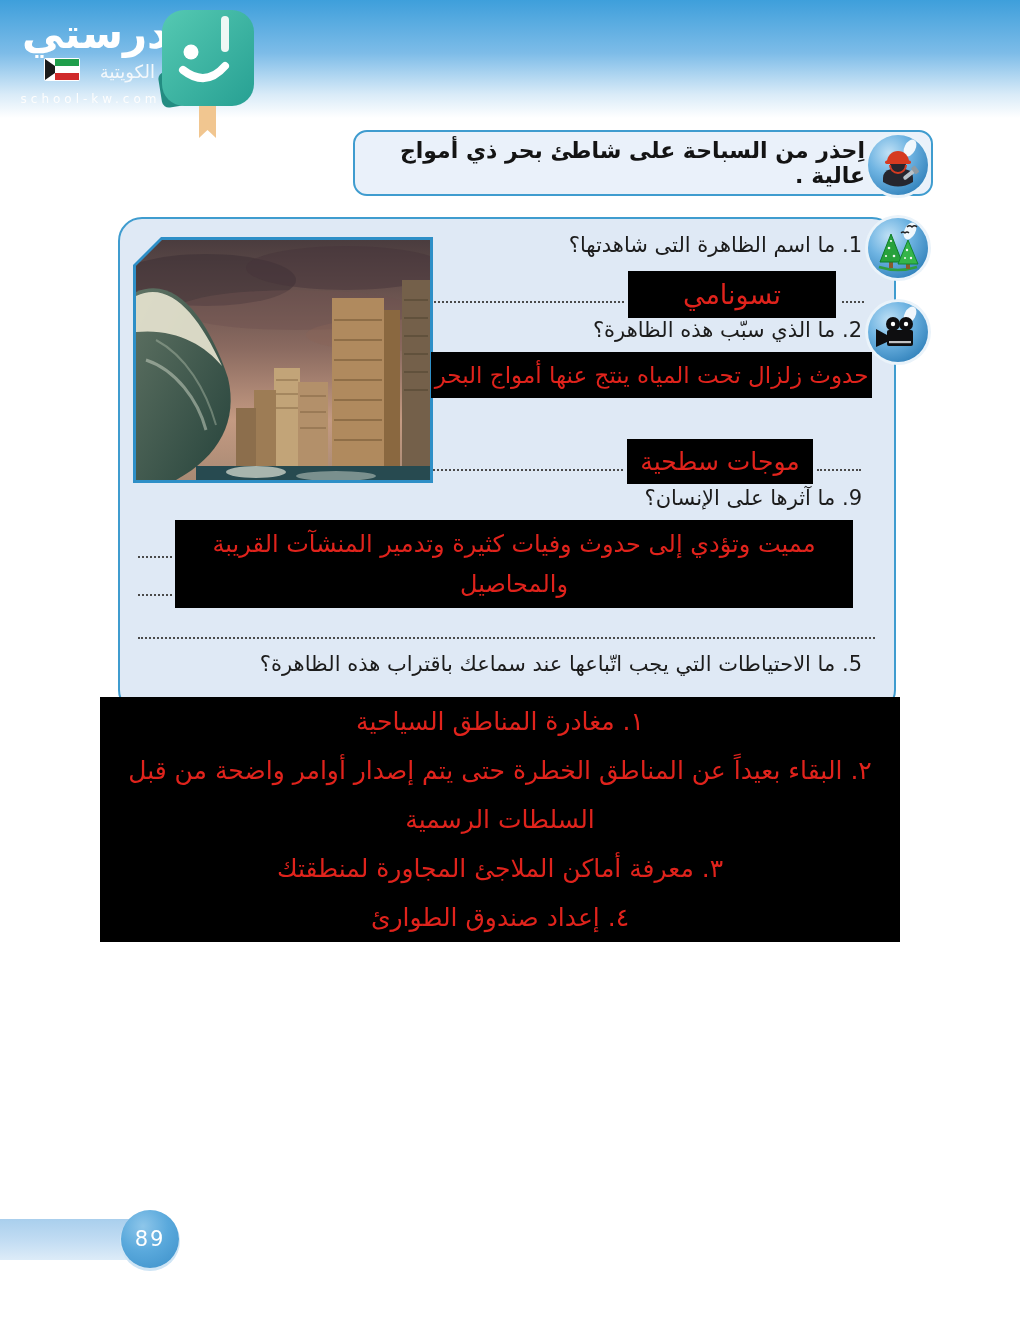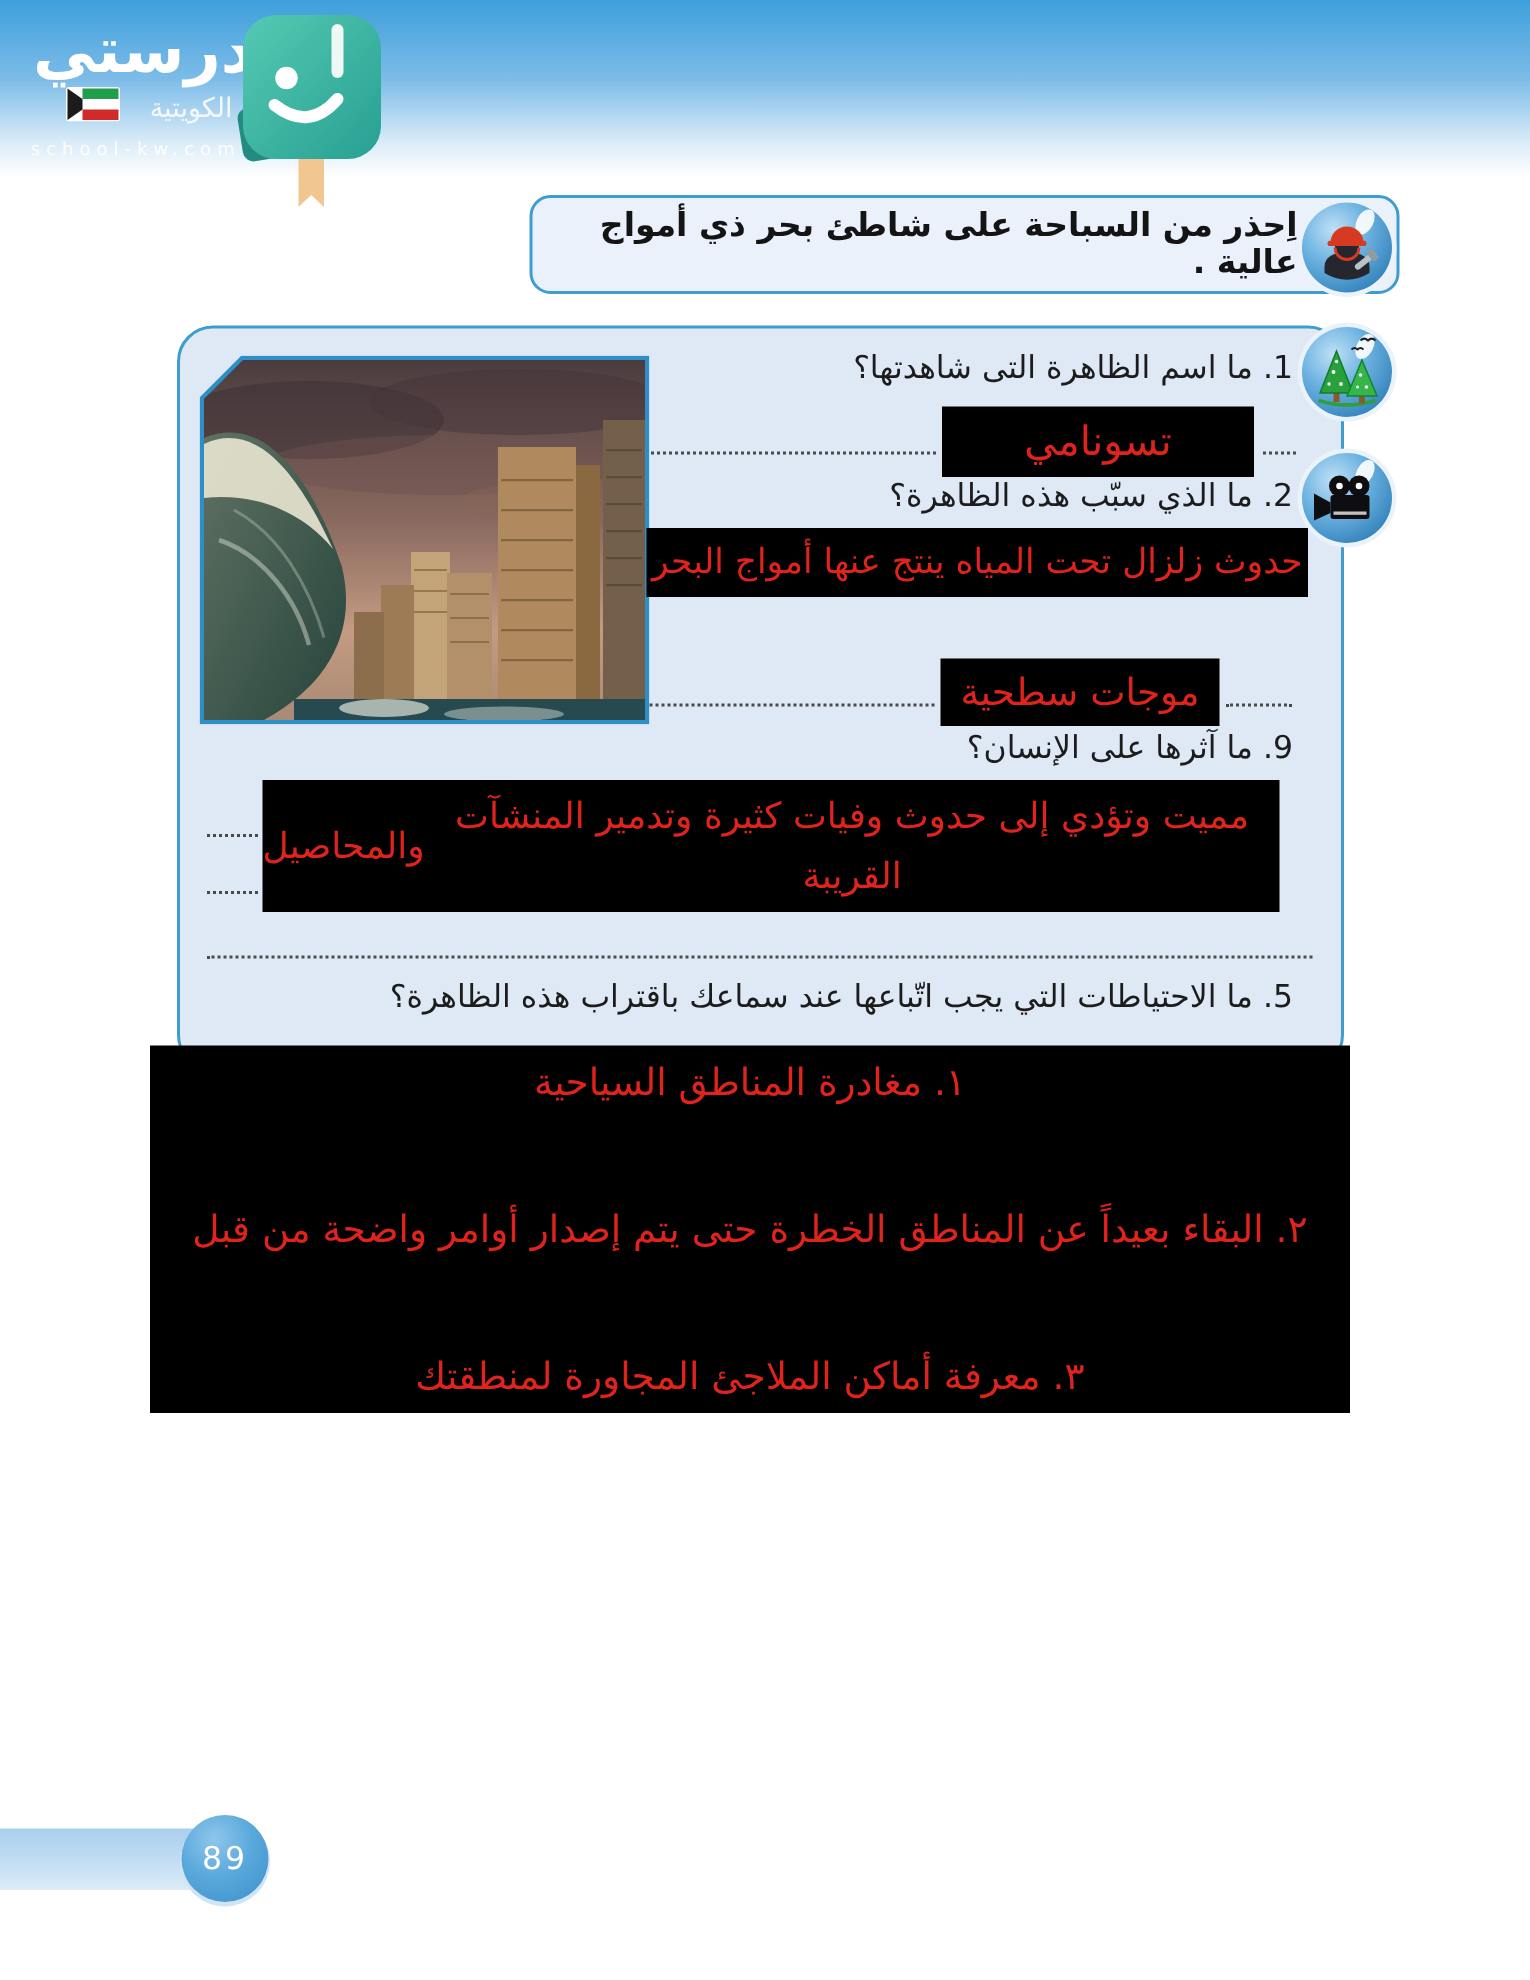--- a/index.html
+++ b/index.html
@@ -38,21 +38,21 @@
   
   .question{position:absolute;right:158px;direction:rtl;text-align:right;font-size:21px;
       color:#1c1c1c;z-index:3;white-space:nowrap;}
   .q1{top:233px;} .q2{top:318px;} .q3{top:403px;} .q4{top:486px;} .q5{top:652px;}
   
   .answer{position:absolute;background:#000000;color:#e0231c;direction:rtl;text-align:center;
       display:flex;align-items:center;justify-content:center;z-index:4;}
   .ans1{left:628px;top:271px;width:208px;height:47px;font-size:27px;}
   .ans2{left:431px;top:352px;width:441px;height:46px;font-size:23px;}
   .ans3{left:627px;top:439px;width:186px;height:45px;font-size:25px;}
-  .ans4{left:175px;top:520px;width:678px;height:88px;font-size:24px;
+  .ans4{left:175px;top:520px;width:678px;height:88px;font-size:24px;flex-direction:column;
       justify-content:center;line-height:40px;}
   .bigbox{left:100px;top:697px;width:800px;height:245px;font-size:25px;flex-direction:column;
       justify-content:space-between;line-height:49px;z-index:5;}
   
   .dots{position:absolute;height:0;border-bottom:2.5px dotted #4a4a4a;z-index:1;}
   .d1{left:138px;top:301px;width:486px;}
   .d1r{left:842px;top:301px;width:22px;}
   .d3{left:138px;top:469px;width:485px;}
   .d3r{left:817px;top:469px;width:44px;}
   .d4a{left:138px;top:556px;width:34px;}
@@ -268,21 +268,23 @@
   <div class="answer ans1">تسونامي</div>
   <div class="answer ans2">حدوث زلزال تحت المياه ينتج عنها أمواج البحر</div>
   <div class="answer ans3">موجات سطحية</div>
   <div class="answer ans4">
     <div>مميت وتؤدي إلى حدوث وفيات كثيرة وتدمير المنشآت القريبة</div>
     <div>والمحاصيل</div>
   </div>
   <div class="answer bigbox">
     <div>١.  مغادرة المناطق السياحية</div>
     <div>٢.  البقاء بعيداً عن المناطق الخطرة حتى يتم إصدار أوامر واضحة من قبل</div>
+    <div>السلطات الرسمية</div>
     <div>٣.  معرفة أماكن الملاجئ المجاورة لمنطقتك</div>
+    <div>٤.  إعداد صندوق الطوارئ</div>
   </div>
 
   <div class="page-bar"></div>
   <div class="page-circle">
     <span>89</span>
   </div>
 
 </div>
 
 </body></html>

